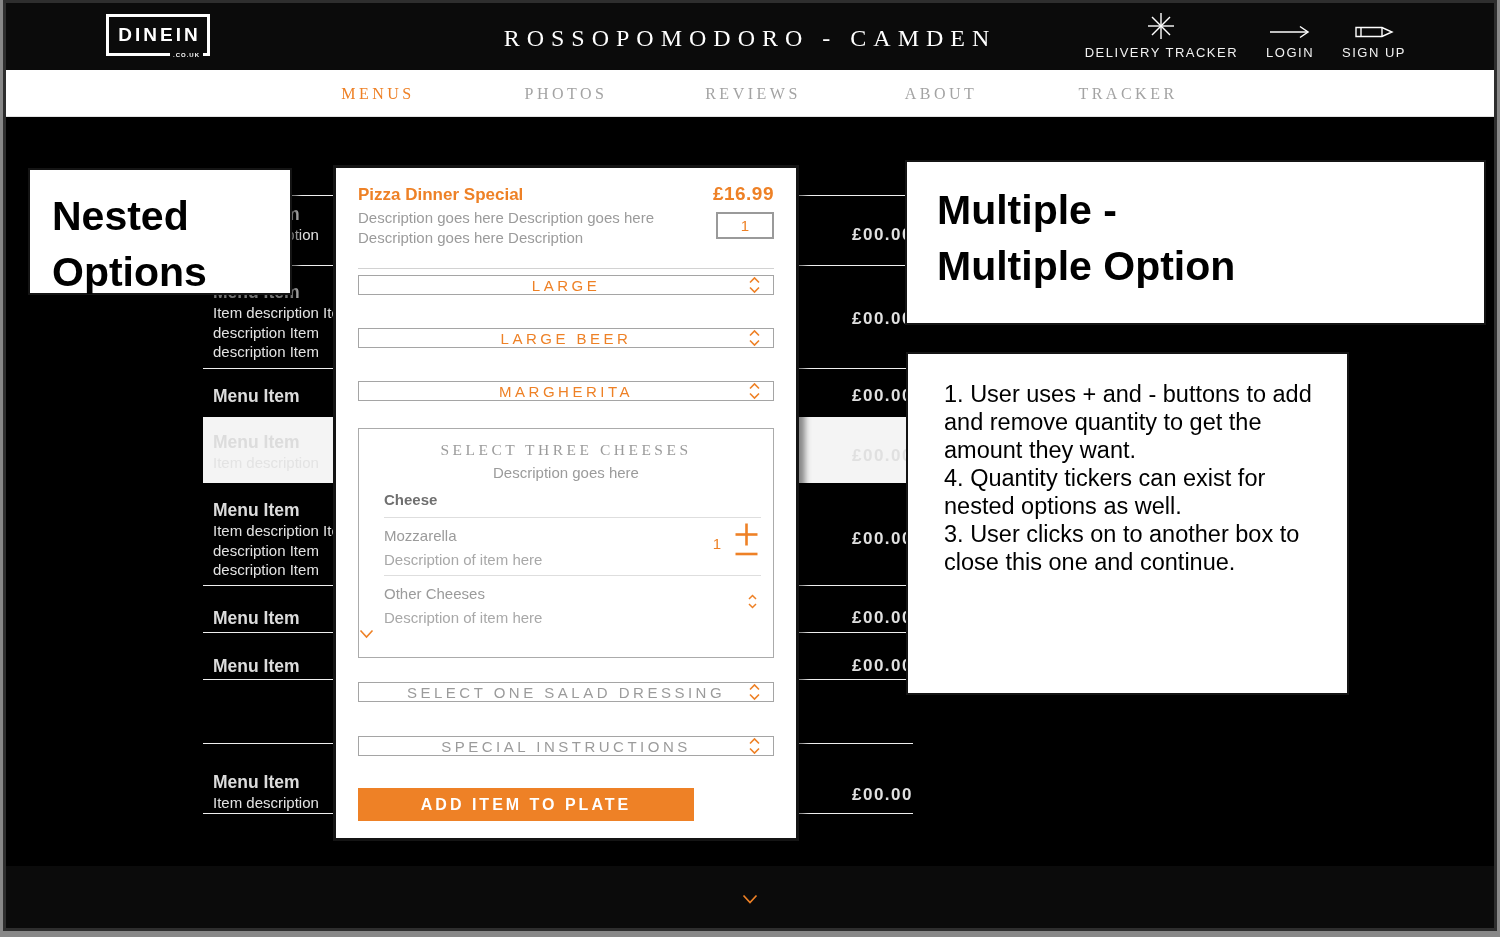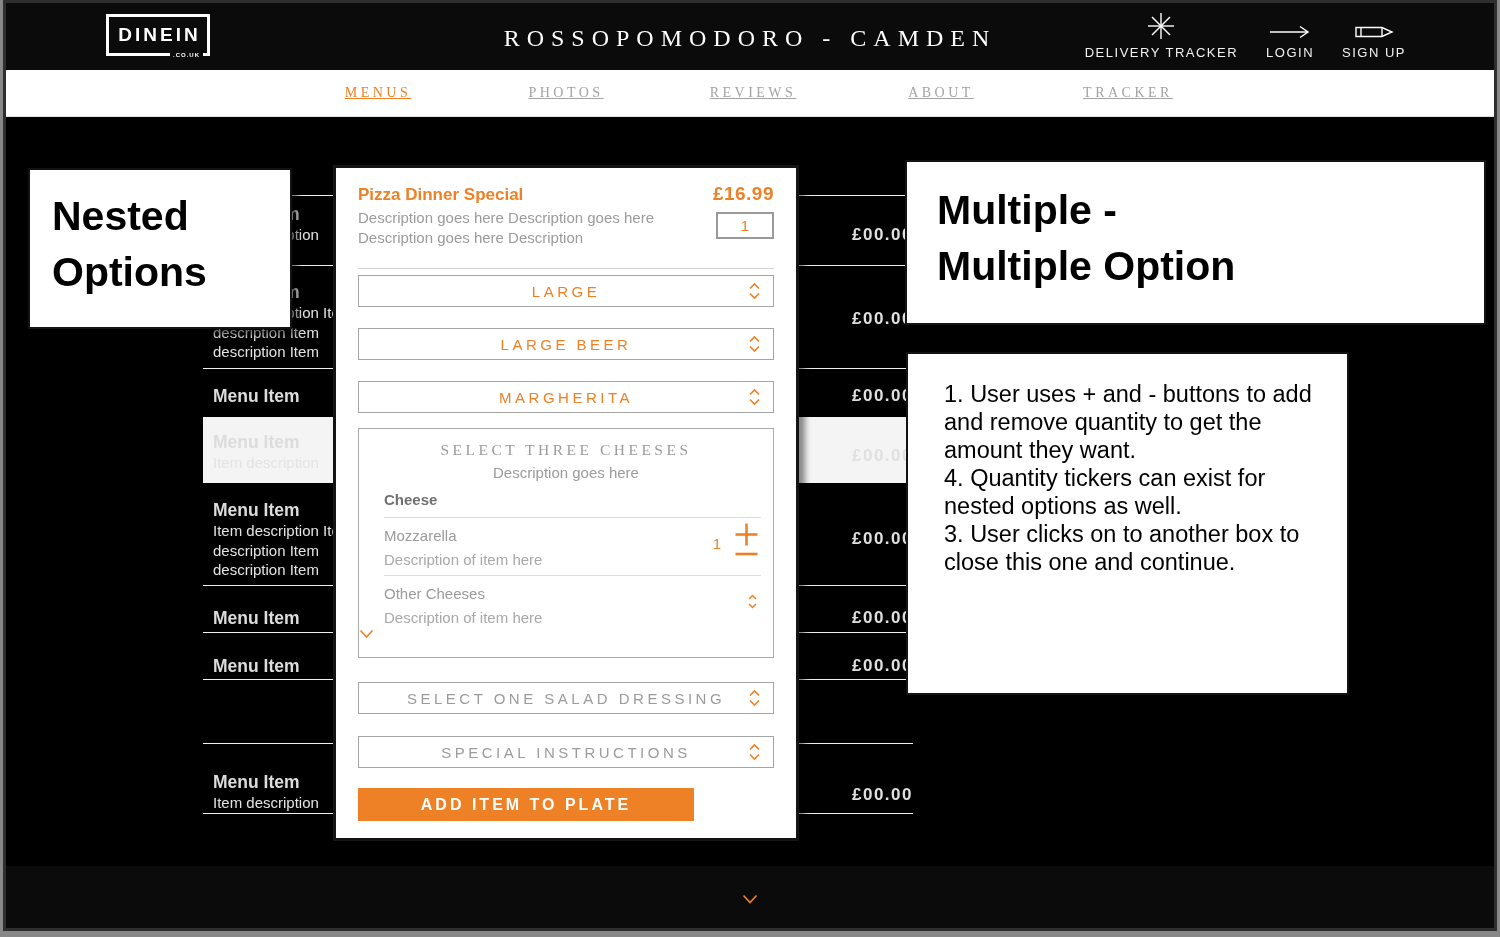--- a/index.html
+++ b/index.html
@@ -45,22 +45,22 @@
   }
   .top-action svg { display: block; }
 
   
   .navbar {
     position: absolute; top: 67px; left: 0; right: 0; height: 47px;
     background: #fff; border-bottom: 1px solid #e2e2e2; z-index: 20;
   }
   .nav-tab {
     position: absolute; top: 15px; transform: translateX(-50%);
-    font-family: "Liberation Serif", serif; font-size: 14px; letter-spacing: 3.5px;
-    color: #a3a3a3; cursor: pointer; white-space: nowrap; text-decoration: underline;
+    font-family: "Liberation Serif", serif; font-size: 16px; letter-spacing: 3.5px;
+    color: #a3a3a3; cursor: pointer; white-space: nowrap;
   }
   .nav-tab.active { color: #ee8126; }
 
   
   .menu-list { position: absolute; left: 197px; top: 114px; width: 710px; height: 720px; z-index: 1; }
   .m-divider { position: absolute; left: 0; width: 710px; height: 1px; background: #efefef; }
   .m-highlight { position: absolute; left: 0; width: 710px; background: #f4f4f4; }
   .menu-row { position: absolute; left: 0; width: 710px; }
   .menu-row .mi-title {
     font-size: 17.5px; font-weight: 700; color: #dcdcdc; line-height: 22px; padding-left: 10px;
@@ -72,21 +72,21 @@
     position: absolute; right: 0; font-size: 17px; font-weight: 700;
     color: #e0e0e0; letter-spacing: 1.5px;
   }
 
   
   .anno {
     position: absolute; background: #fff; border: 2px solid #141414;
     box-shadow: 6px 6px 5px rgba(0,0,0,0.5); z-index: 10;
   }
   .anno-headline { font-size: 41px; font-weight: 700; color: #000; line-height: 56px; }
-  .anno-nested   { left: 22px;  top: 165px; width: 264px; height: 161px; padding: 18px 0 4px 22px; }
+  .anno-nested   { left: 22px;  top: 165px; width: 264px; height: 127px; padding: 18px 0 4px 22px; }
   .anno-multiple { left: 899px; top: 157px; width: 581px; height: 165px; padding: 20px 0 0 30px; }
   .anno-notes    { left: 900px; top: 349px; width: 443px; height: 343px; padding: 26px 30px 0 36px; }
   .anno-notes .note-line { font-size: 23.5px; color: #000; line-height: 28px; }
 
   
   .modal {
     position: absolute; left: 327px; top: 162px; width: 466px; height: 676px;
     background: #fff; border: 3px solid #141414;
     box-shadow: 6px 7px 6px rgba(0,0,0,0.45); z-index: 15;
   }
@@ -96,21 +96,21 @@
   .item-desc { position: absolute; left: 22px; top: 40px; width: 300px; font-size: 15px; color: #9b9b9b; line-height: 20px; }
   .item-price { position: absolute; right: 22px; top: 15px; font-size: 19px; font-weight: 700; color: #ee8126; letter-spacing: 0.5px; }
   .qty-box {
     position: absolute; right: 22px; top: 44px; width: 58px; height: 27px;
     border: 2px solid #9a9a9a; display: flex; align-items: center; justify-content: center;
     font-size: 15px; color: #ee8126; cursor: pointer;
   }
   .modal-divider { position: absolute; left: 22px; right: 22px; top: 100px; height: 1px; background: #d2d2d2; }
 
   .opt-select {
-    position: absolute; left: 22px; width: 416px; height: 32px;
+    position: absolute; left: 22px; width: 416px; height: 20px;
     border: 1px solid #a5a5a5; display: flex; align-items: center; justify-content: center;
     cursor: pointer; background: #fff;
   }
   .opt-select .opt-label { font-size: 15px; letter-spacing: 3.5px; color: #ee8126; }
   .opt-select.gray .opt-label { color: #9b9b9b; }
   .opt-select .chev { position: absolute; right: 13px; top: 50%; transform: translateY(-50%); }
 
   
   .nested-panel {
     position: absolute; left: 22px; top: 260px; width: 416px; height: 230px;

